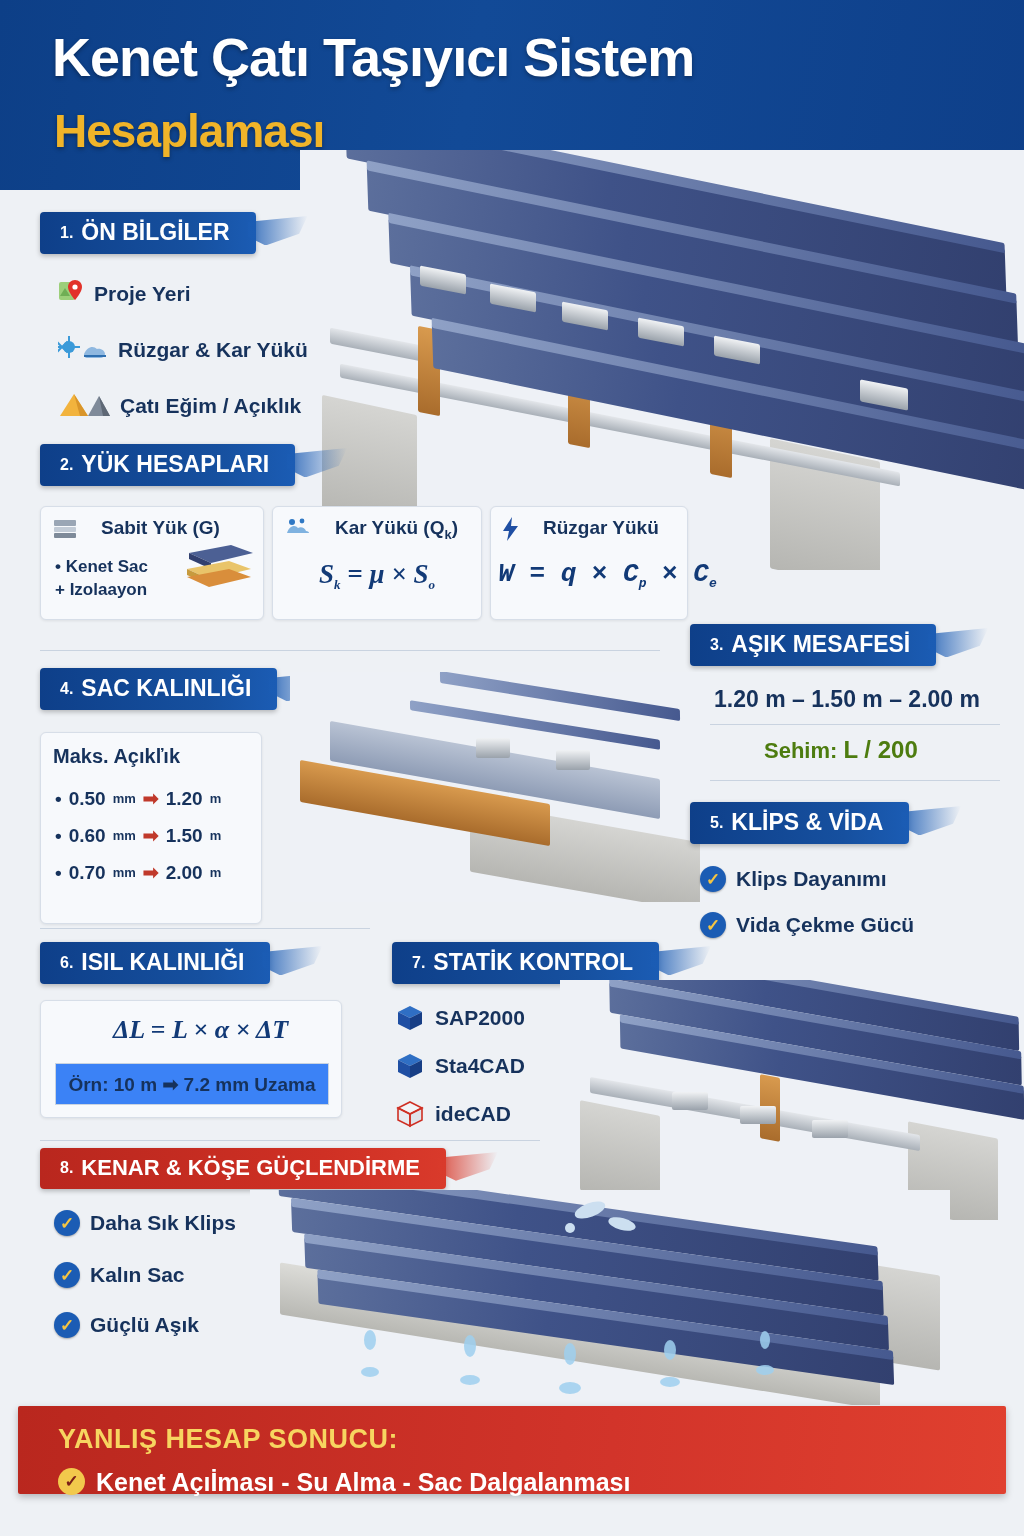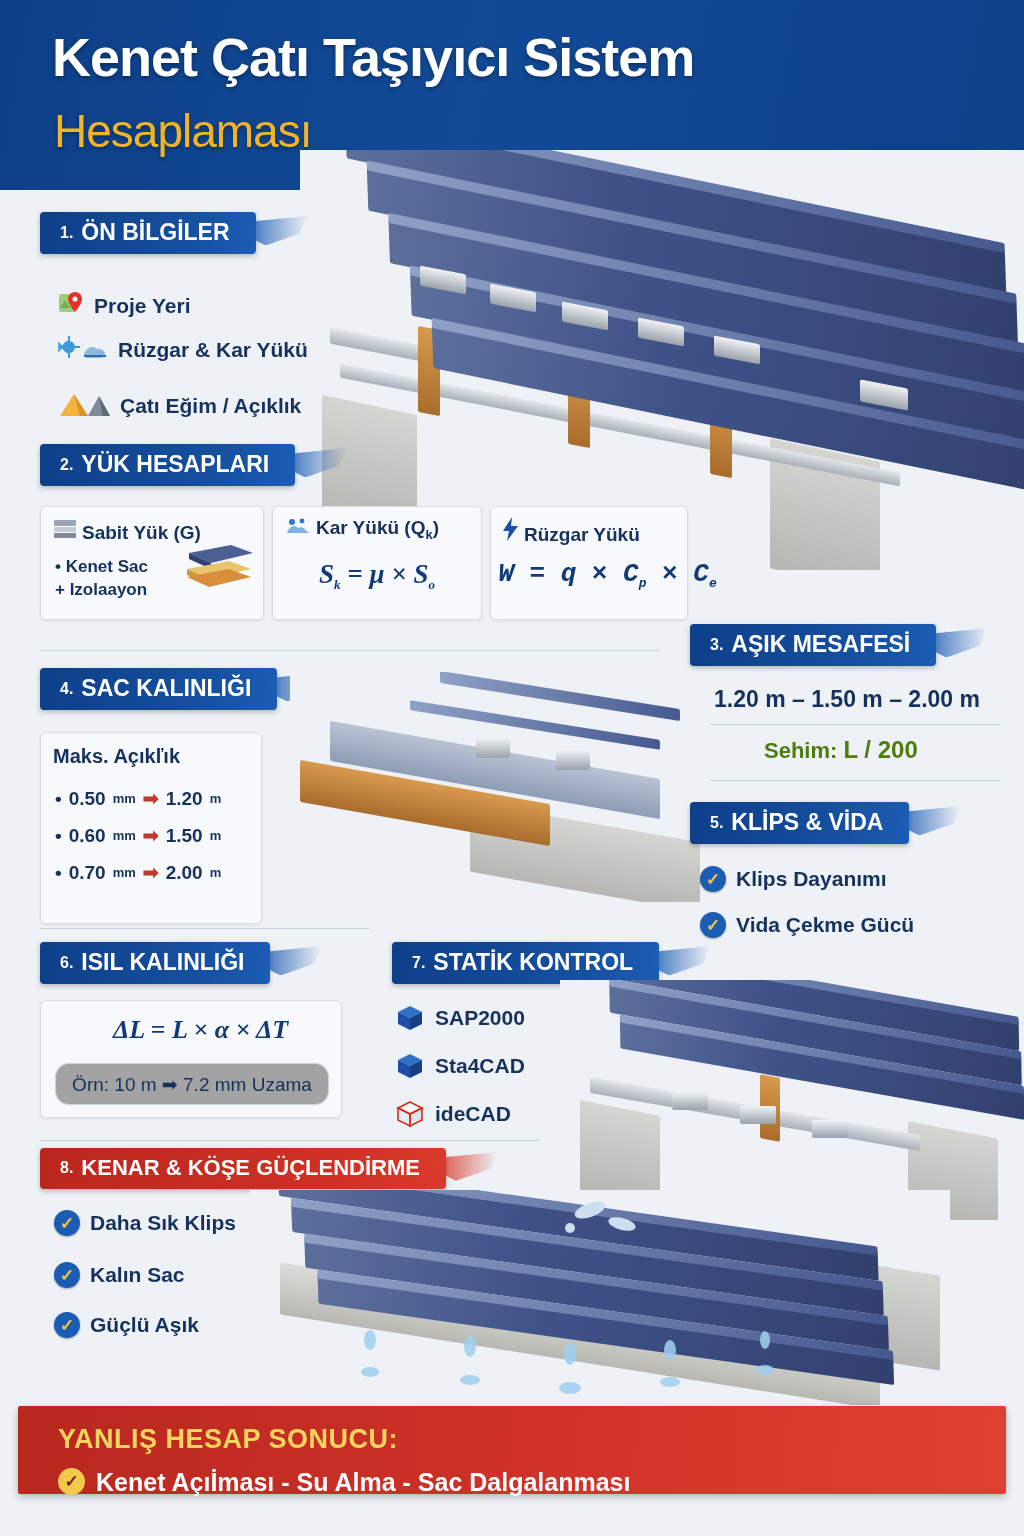--- a/index.html
+++ b/index.html
@@ -18,21 +18,21 @@
     background:linear-gradient(100deg,#0d3f87 0%,#124a97 45%,#0e3f89 100%);
     padding-left:20px;
   }
   .header .h-main{
     position:absolute;left:52px;top:26px;
     font-size:54px;font-weight:bold;color:#ffffff;letter-spacing:-1px;
     text-shadow:0 2px 4px rgba(0,0,0,.35);
   }
   .header .h-sub{
     position:absolute;left:54px;top:104px;
-    font-size:46px;font-weight:normal;color:#f0b429;letter-spacing:-1px;
+    font-size:46px;font-weight:bold;color:#f0b429;letter-spacing:-1px;
     text-shadow:0 2px 4px rgba(0,0,0,.35);
   }
 
   
   .ribbon{
     position:absolute;display:flex;align-items:center;
     background:linear-gradient(90deg,#0e3f89 0%,#16509f 70%,#1b5cb4 100%);
     color:#fff;font-weight:bold;border-radius:4px;
     padding:7px 26px 8px 20px;
     box-shadow:0 2px 5px rgba(0,0,0,.25);
@@ -61,21 +61,21 @@
     display:flex;align-items:center;justify-content:center;flex:0 0 auto;
     box-shadow:0 1px 2px rgba(0,0,0,.3);
   }
 
   
   .card{
     position:absolute;background:#f7f9fc;border:1px solid #d7dee8;
     border-radius:6px;box-shadow:0 1px 3px rgba(0,0,0,.08);
   }
   .card .ctitle{
-    display:flex;align-items:flex-end;gap:5px;
+    display:flex;align-items:flex-start;gap:24px;
     font-size:19px;font-weight:bold;color:#16325c;
     padding:10px 12px 6px 12px;
   }
   .formula{
     font-family:"Liberation Serif",serif;font-style:italic;font-weight:bold;
     color:#123a77;text-align:center;
   }
   .dotline{position:absolute;height:1px;background:#c9d3e0;}
   .sub{font-size:13px;vertical-align:sub;}
 
@@ -168,21 +168,21 @@
   <div class="clip" style="left:338px;top:172px;width:46px;height:20px;transform:skewY(11deg);"></div>
   <div class="clip" style="left:414px;top:190px;width:46px;height:20px;transform:skewY(11deg);"></div>
   <div class="clip" style="left:560px;top:234px;width:48px;height:22px;transform:skewY(11deg);"></div>
 </div>
 
 <div class="ribbon abs" style="left:40px;top:212px;">
   <span class="num">1.</span>
   <span style="font-size:23px;">ÖN BİLGİLER</span>
 </div>
 
-<div class="brow" style="left:58px;top:290px;">
+<div class="brow" style="left:58px;top:278px;">
   <span>
     <svg width="26" height="28" viewBox="0 0 26 28">
         <rect x="1" y="4" width="16" height="18" rx="2" fill="#9ccf7a"></rect>
         <path d="M2 18 L7 10 L12 18 Z" fill="#6fae55"></path>
         <path d="M17 2c4 0 7 3 7 7 0 5-7 13-7 13S10 14 10 9c0-4 3-7 7-7z" fill="#e2322a"></path>
         <circle cx="17" cy="9" r="2.6" fill="#fff"></circle>
       </svg>
   </span>
   <span class="lbl">Proje Yeri</span>
 </div>
@@ -346,21 +346,21 @@
   <span class="lbl">Vida Çekme Gücü</span>
 </div>
 
 <div class="dotline" style="left:40px;top:928px;width:330px;"></div>
 <div class="ribbon abs" style="left:40px;top:942px;">
   <span class="num">6.</span>
   <span style="font-size:23px;">ISIL KALINLIĞI</span>
 </div>
 <div class="card" style="left:40px;top:1000px;width:300px;height:116px;">
   <div class="formula" style="position:absolute;left:0;top:14px;width:319px;font-size:26px;">ΔL = L × α × ΔT</div>
-  <div style="position:absolute;left:14px;top:62px;width:272px;height:40px;border:1px solid #c9d3e0;border-radius:14px;background:#a3a3a3;display:flex;align-items:center;justify-content:center;font-size:19px;font-weight:normal;color:#16325c;">Örn: 10 m ➡ 7.2 mm Uzama</div>
+  <div style="position:absolute;left:14px;top:62px;width:272px;height:40px;border:1px solid #c9d3e0;border-radius:0;background:#3b82f6;display:flex;align-items:center;justify-content:center;font-size:19px;font-weight:bold;color:#16325c;">Örn: 10 m ➡ 7.2 mm Uzama</div>
 </div>
 
 <div class="ribbon abs" style="left:392px;top:942px;">
   <span class="num">7.</span>
   <span style="font-size:23px;">STATİK KONTROL</span>
 </div>
 
 <div class="srow" style="left:396px;top:1004px;">
   <span class="cube">
     <svg width="28" height="28" viewBox="0 0 28 28">

